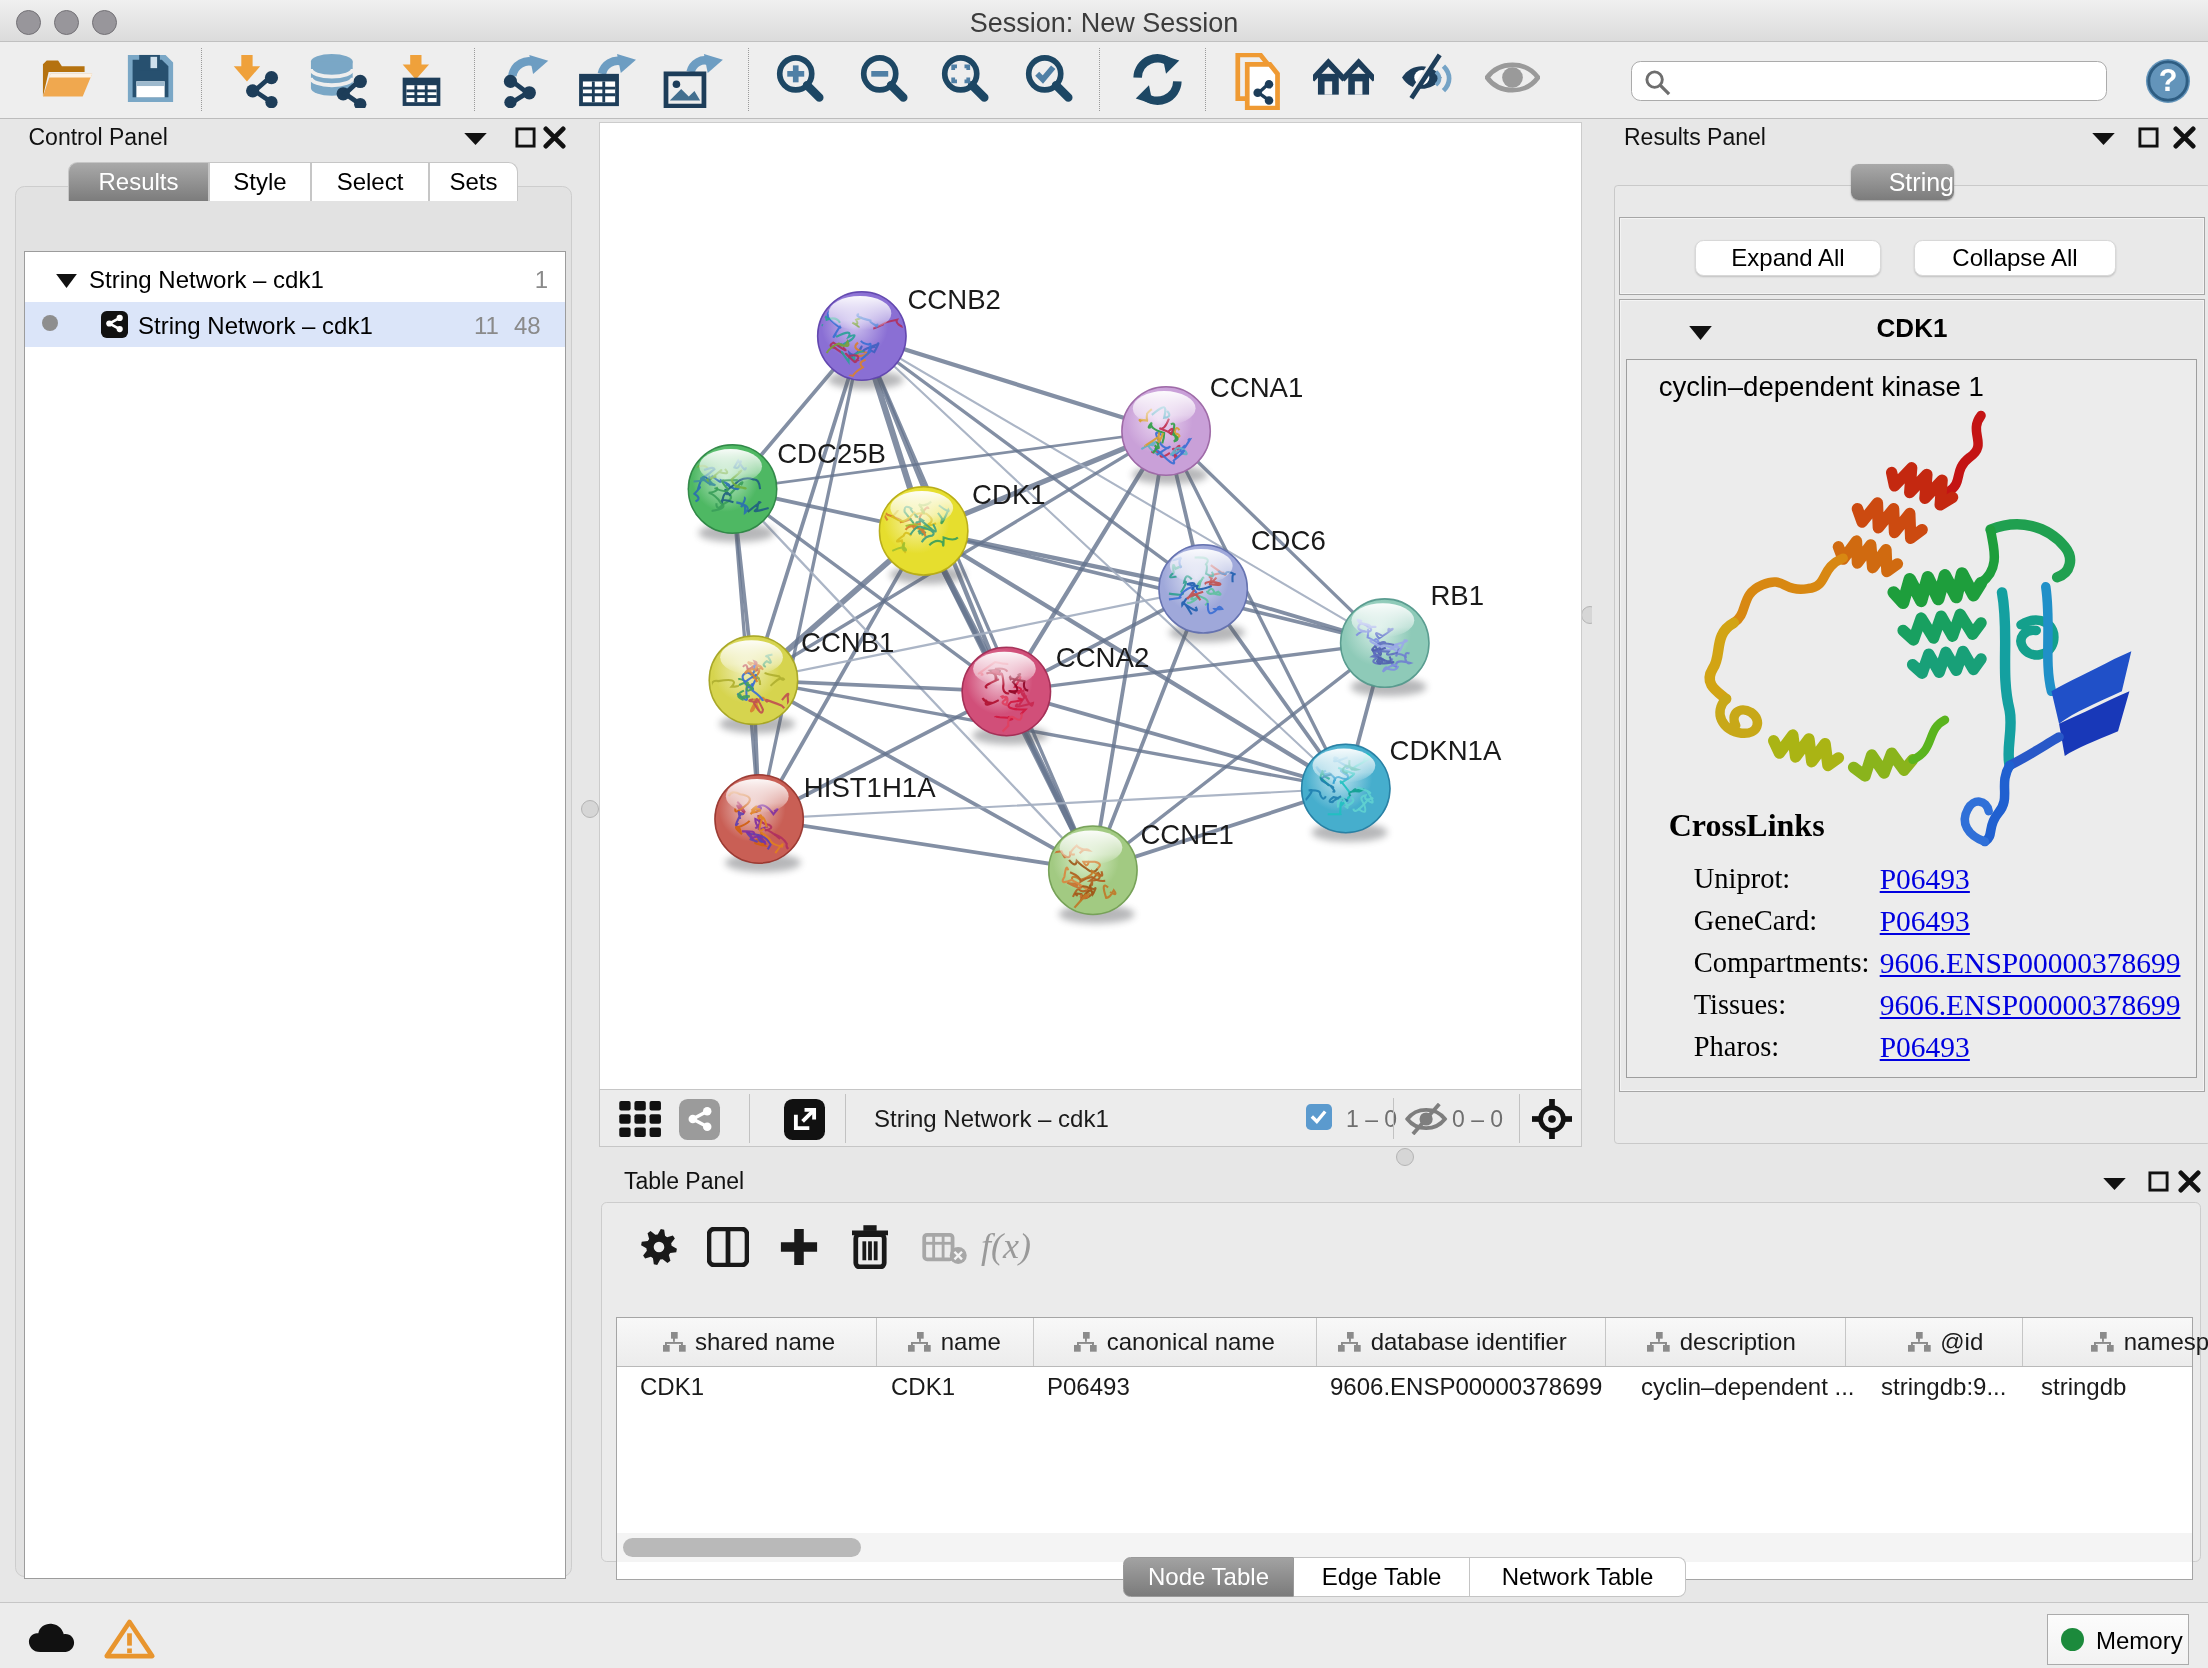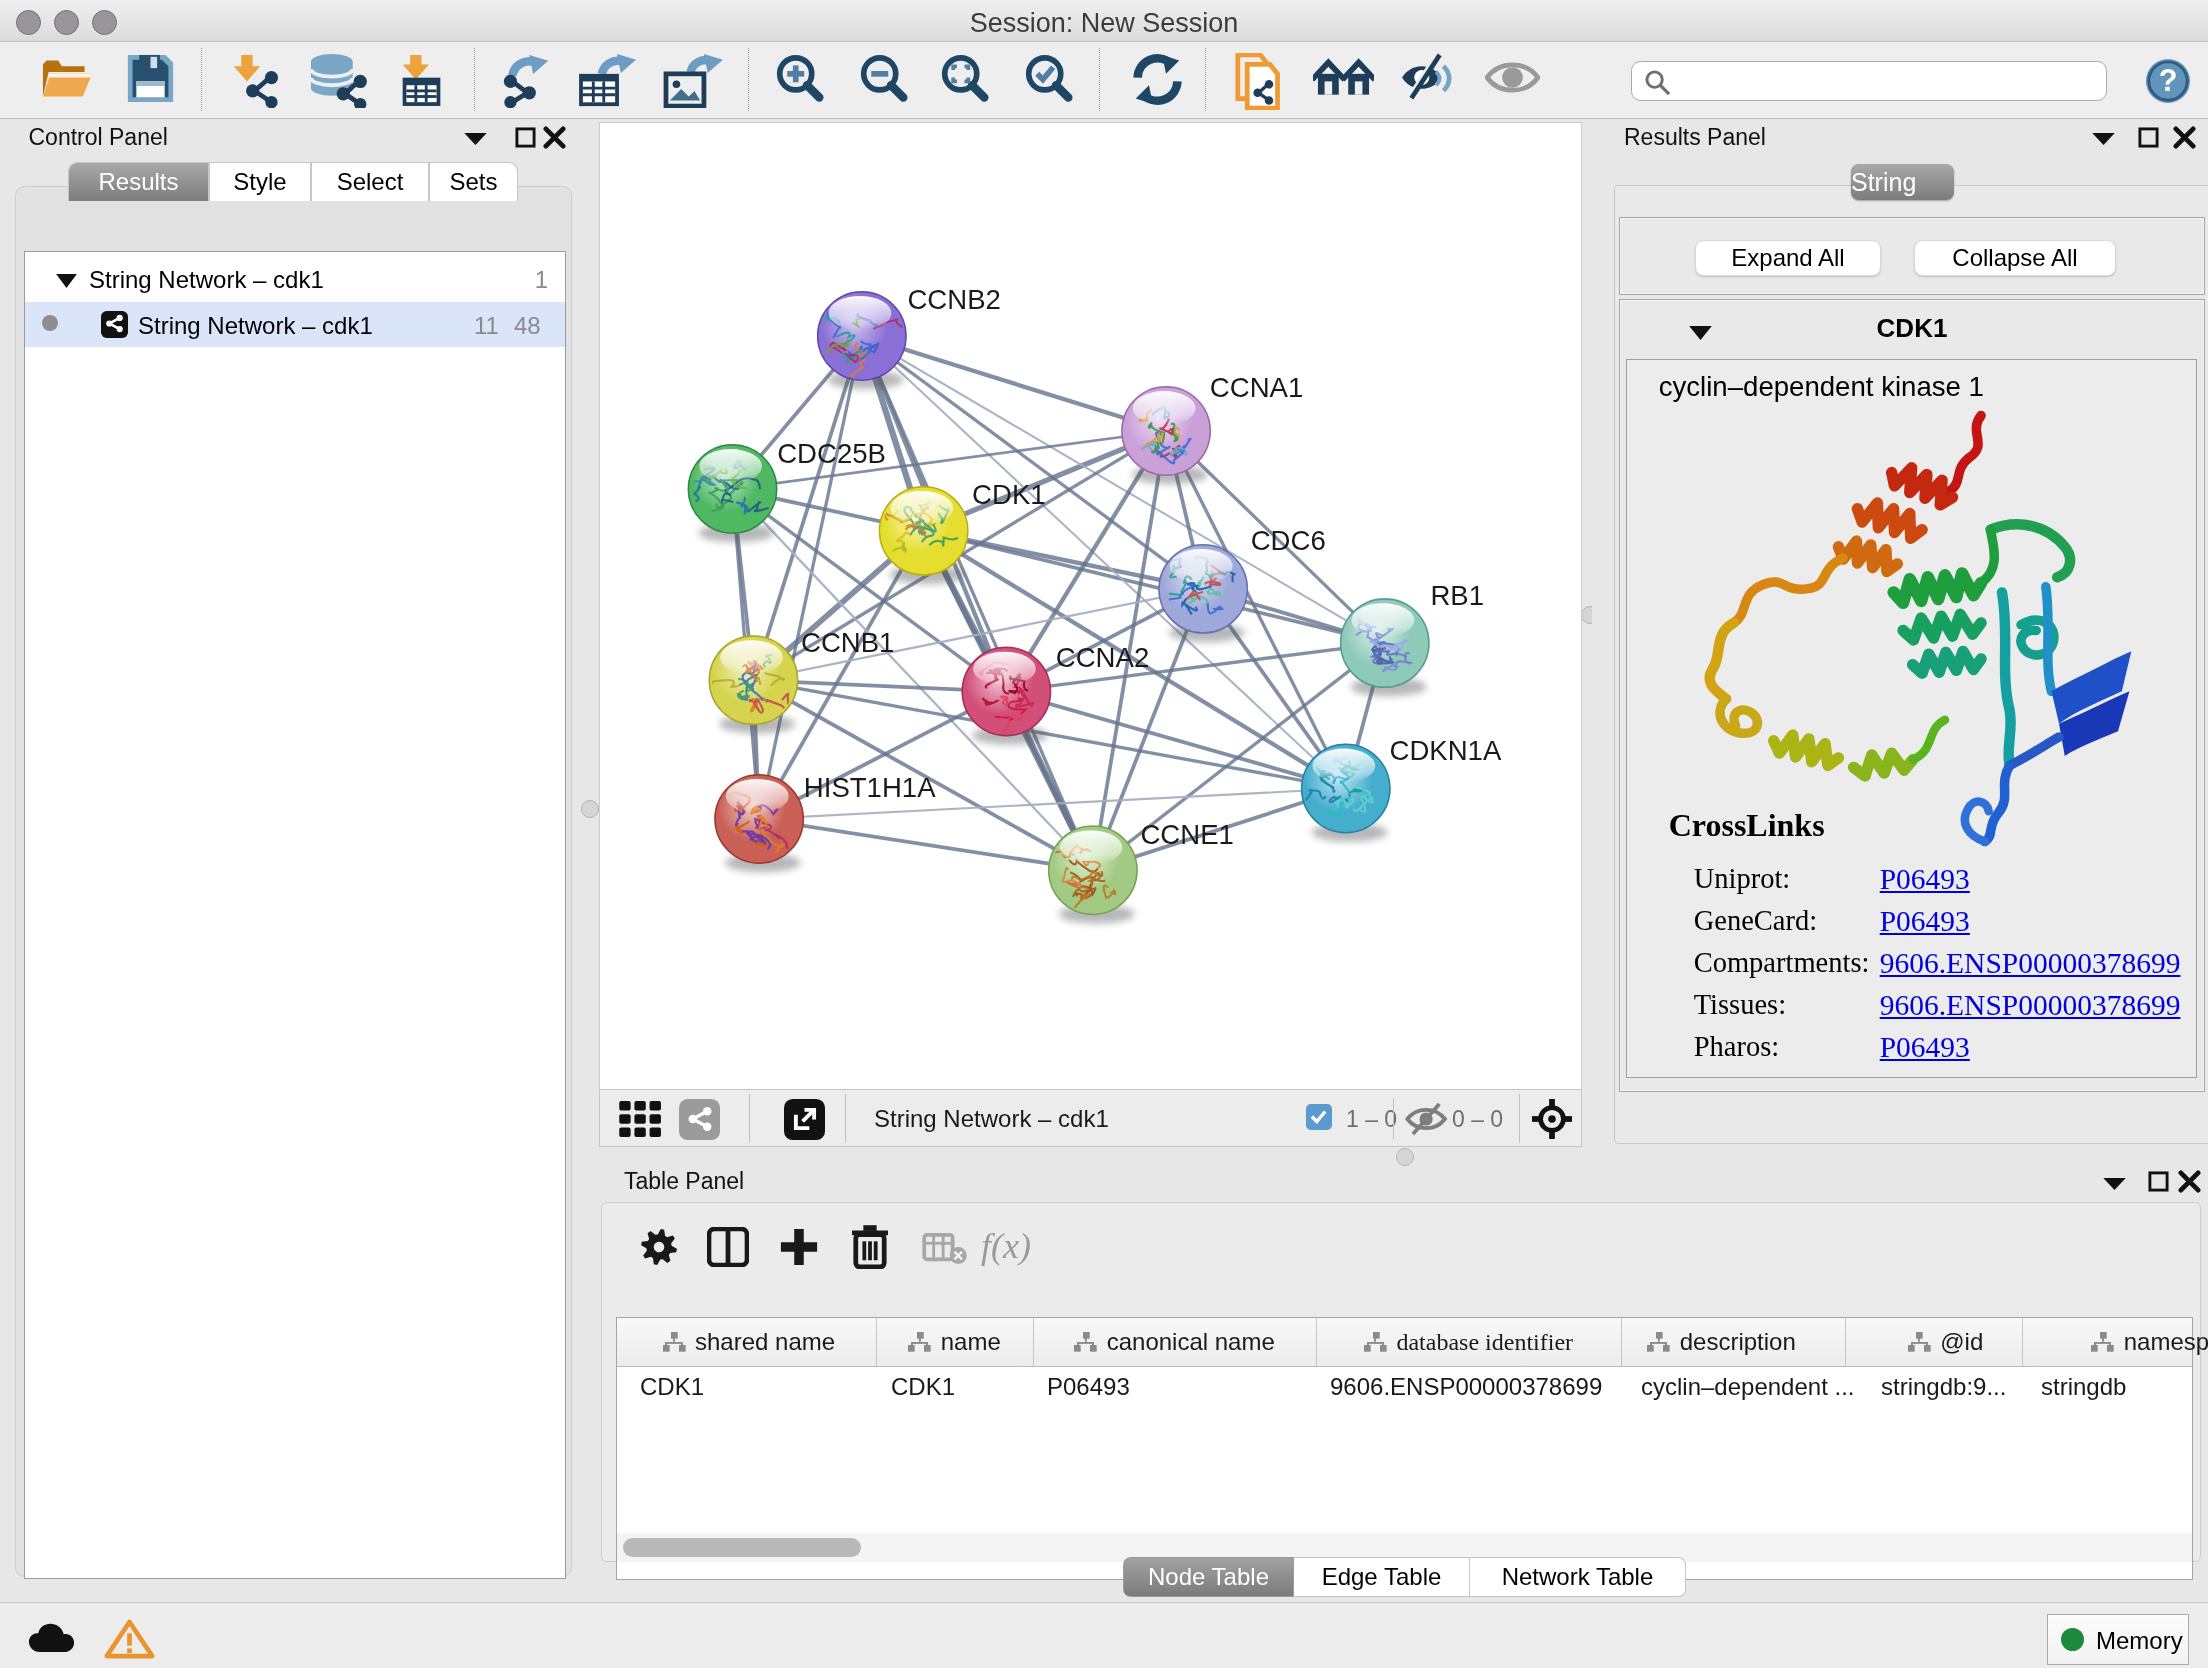--- a/index.html
+++ b/index.html
@@ -750,21 +750,21 @@
     </svg>
   <svg class="abs" style="left:546px;top:7.6px;" width="21" height="21" viewBox="0 0 22 22">
       <rect x="2" y="2" width="18" height="18" fill="none" stroke="#111" stroke-width="3"></rect>
     </svg>
   <svg class="abs" style="left:581px;top:6.7px;" width="23" height="23" viewBox="0 0 24 24">
       <path d="M3 3 L21 21 M21 3 L3 21" stroke="#111" stroke-width="5" stroke-linecap="round"></path>
     </svg>
 
   <div class="abs" style="left:22px;top:66px;width:595px;height:957px;background:#e9e9e9;border:1px solid #c9c9c9;border-radius:3.8px;"></div>
 
-  <div class="abs" style="left:259px;top:45px;width:103px;height:36px;background:linear-gradient(#a9a9a9,#7c7c7c);border-radius:7.6px;color:#fff;font-size:25px;text-align:left;line-height:36px;box-shadow:0 1px 1.9px rgba(0,0,0,.3);">String</div>
+  <div class="abs" style="left:259px;top:45px;width:103px;height:36px;background:linear-gradient(#a9a9a9,#7c7c7c);border-radius:7.6px;color:#fff;font-size:25px;text-align:right;line-height:36px;box-shadow:0 1px 1.9px rgba(0,0,0,.3);">String</div>
 
   <div class="abs" style="left:27px;top:98px;width:584px;height:76px;border:1px solid #a6a6a6;box-shadow:inset 0 0 0 1px #f4f4f4;">
     <div class="abs" style="left:75px;top:22px;width:184px;height:34px;background:#fff;border:1px solid #d8d8d8;border-radius:8.6px;text-align:center;line-height:34px;font-size:24px;color:#000;box-shadow:0 1px 1.9px rgba(0,0,0,.18);">Expand All</div>
     <div class="abs" style="left:294px;top:22px;width:200px;height:34px;background:#fff;border:1px solid #d8d8d8;border-radius:8.6px;text-align:center;line-height:34px;font-size:24px;color:#000;box-shadow:0 1px 1.9px rgba(0,0,0,.18);">Collapse All</div>
   </div>
 
   <div class="abs" style="left:27px;top:180px;width:584px;height:791px;border:1px solid #a6a6a6;box-shadow:inset 0 0 0 1px #f4f4f4;background:#e9e9e9;">
     <svg class="abs" style="left:68px;top:25px;" width="25" height="16" viewBox="0 0 26 17">
         <path d="M1 1 L25 1 L13 16 Z" fill="#111"></path>
       </svg>
@@ -865,21 +865,21 @@
         <path d="M34 22 L42 30 M42 22 L34 30" stroke="#fff" stroke-width="2.5"></path>
       </g>
   </svg>
   <div class="abs" style="left:399px;top:72px;font-family:'Liberation Serif',serif;font-style:italic;font-size:36px;color:#9a9a9a;">f(x)</div>
 
   <div class="abs" style="left:34px;top:140px;width:1575px;height:261px;background:#fff;border:1px solid #a5a5a5;margin-top:24px;">
     <div class="abs" style="left:0;top:0;width:100%;height:48px;background:linear-gradient(#f8f8f8,#ececec);border-bottom:1px solid #b9b9b9;"></div>
     <div class="hcell" style="left:4.8px;width:254px;"><span class="sm"></span>shared name</div>
     <div class="hcell" style="left:259px;width:157px;"><span class="sm"></span>name</div>
     <div class="hcell" style="left:416px;width:283px;"><span class="sm"></span>canonical name</div>
-    <div class="hcell" style="left:699px;width:305px;font-family:Liberation Serif, serif;"><span class="sm"></span>database identifier</div>
+    <div class="hcell" style="left:683px;width:305px;"><span class="sm"></span>database identifier</div>
     <div class="hcell" style="left:956px;width:247px;padding-left:25px;"><span class="sm"></span>description</div>
     <div class="hcell" style="left:1252px;width:153px;"><span class="sm"></span>@id</div>
     <div class="hcell" style="left:1405px;width:295px;"><span class="sm"></span>namespace</div>
     <div class="rcell" style="left:23px;">CDK1</div>
     <div class="rcell" style="left:274px;">CDK1</div>
     <div class="rcell" style="left:430px;">P06493</div>
     <div class="rcell" style="left:713px;">9606.ENSP00000378699</div>
     <div class="rcell" style="left:1024px;">cyclin–dependent ...</div>
     <div class="rcell" style="left:1264px;">stringdb:9...</div>
     <div class="rcell" style="left:1424px;">stringdb</div>

